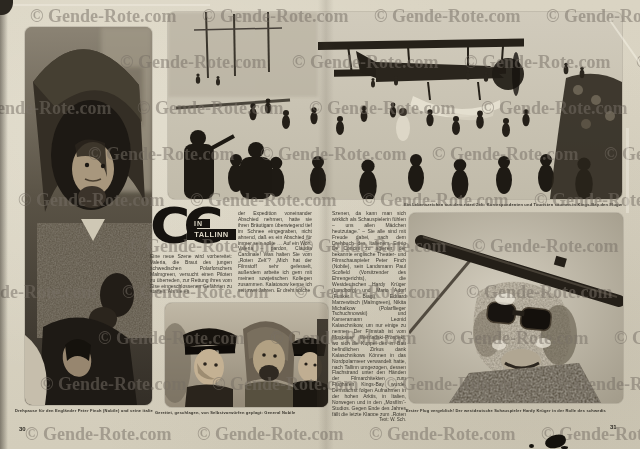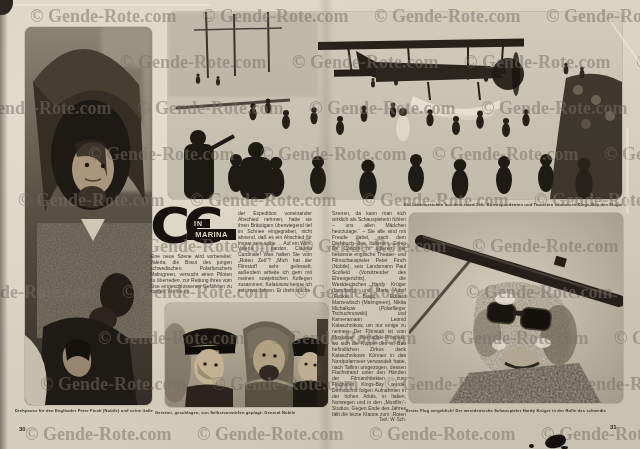--- a/index.html
+++ b/index.html
@@ -183,21 +183,21 @@
         <circle cx="88" cy="138" r="8"></circle>
           <rect x="72" y="145" width="32" height="42" rx="9"></rect>
         <line x1="44" y1="136" x2="66" y2="124" stroke="#1d1913" stroke-width="4"></line>
       </g>
     </svg>
   </div>
 
   <div class="headline">
     <div class="cc">CC</div>
     <div class="hbar in">IN</div>
-    <div class="hbar tallinn">MARINA</div>
+    <div class="hbar tallinn">TALLINN</div>
   </div>
 
   <div class="col" style="left:150px;top:254px;width:82px;height:46px;">Eine neue Szene wird vorbereitet: Valeria, die Braut des jungen schwedischen Polarforschers Malmgreen, versucht einen Piloten zu überreden, zur Rettung ihres vom Eise eingeschlossenen Gefährten zu starten. Als sie es</div>
   <div class="col" style="left:238px;top:211px;width:74px;height:90px;">der Expedition voneinander Abschied nehmen, hatte sie ihren Bräutigam überwiegend tief im Schnee eingegraben, nicht ahnend, daß es ein Abschied für immer sein sollte … Auf ein Wort, Valeria – pardon, Claudia Cardinale! Was halten Sie vom „Roten Zelt“? „Mich hat der Filmstoff sehr gefesselt, außerdem arbeite ich gern mit meinen sowjetischen Kollegen zusammen. Kalatosow kenne ich seit zwei Jahren. Er dreht solche</div>
   <div class="col" style="left:332px;top:211px;width:74px;height:205px;">Szenen, da kann man sich wirklich als Schauspielerin fühlen – uns allen Mädchen heutzutage.“ – Sie alle sind mit Freude dabei, nach dem Drehbuch des Italieners Ennio De Concini zu agieren: der bekannte englische Theater- und Filmschauspieler Peter Finch (Nobile), sein Landsmann Paul Scofield (Vorsitzender des Ehrengerichts), die Westdeutschen Hardy Krüger (Lundborg) und Mario Adorf (Funker Biagi), Eduard Marzewitsch (Malmgreen), Nikita Michalkow (Polarflieger Tschuchnowski) und Kameramann Leonid Kalaschnikow, um nur einige zu nennen. Der Filmstab ist vom Moskauer Wernadski-Prospekt, wo sich die Kuppel des im Bau befindlichen Zirkus dank Kalaschnikows Können in das Nordpolarmeer verwandelt hatte, nach Tallinn umgezogen, dessen Flachstrand unter den Händen der Filmarchitekten zum Flughafen Kings-Bay wurde. Demnächst folgen Aufnahmen in der hohen Arktis, in Italien, Norwegen und in den „Mosfilm“-Studios. Gegen Ende des Jahres fällt die letzte Klappe zum „Roten Zelt“.</div>
   <div class="byline" style="left:332px;top:417px;width:74px;">Text: W. Sch.</div>
 
   <div class="photo" style="left:165px;top:303px;width:163px;height:104px;">
     <svg viewBox="0 0 163 104" preserveAspectRatio="none">
       <defs>

